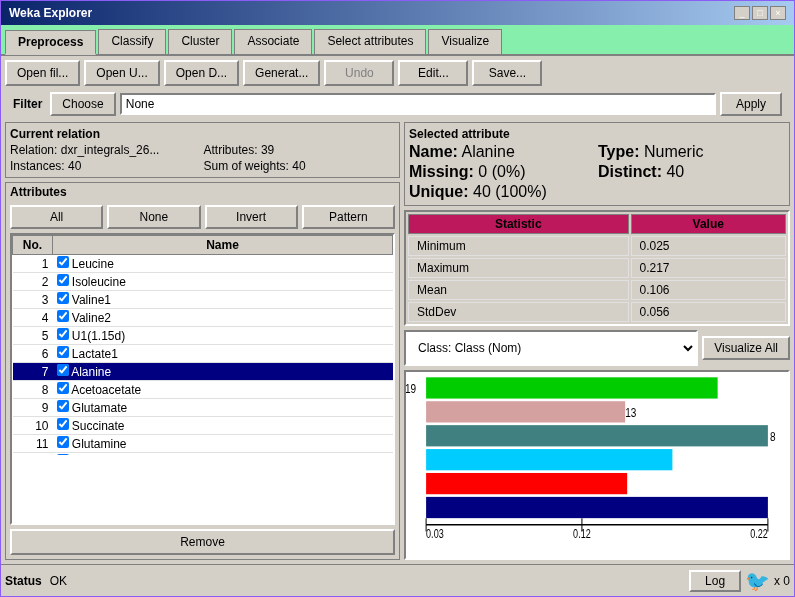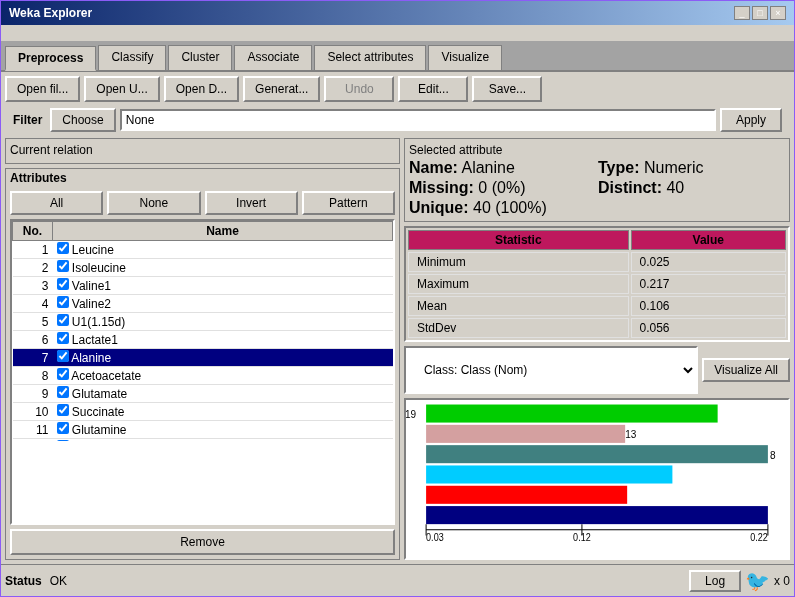--- a/index.html
+++ b/index.html
@@ -41,26 +41,25 @@
       height: 14px;
       background: #d4d0c8;
       border: 1px solid #808080;
       font-size: 9px;
       display: flex;
       align-items: center;
       justify-content: center;
       cursor: pointer;
     }
     .tab-bar {
-      background: #a3a3a3;
+      background: #86efac;
       display: flex;
       padding: 4px 4px 0 4px;
       border-bottom: 2px solid #808080;
       flex-shrink: 0;
-      margin-top: 16px;
     }
     .tab {
       padding: 4px 12px;
       border: 1px solid #808080;
       background: #d4d0c8;
       cursor: pointer;
       margin-right: 2px;
       border-bottom: none;
       font-size: 12px;
     }
@@ -139,21 +138,21 @@
       width: 395px;
       flex-shrink: 0;
     }
     .right-panel {
       flex: 1;
       display: flex;
       flex-direction: column;
       gap: 4px;
     }
     .section-title {
-      font-weight: normal;
+      font-weight: bold;
       margin-bottom: 2px;
     }
     .current-relation {
       border: 1px solid #808080;
       padding: 4px;
       background: #d4d0c8;
       margin-bottom: 4px;
     }
     .relation-grid {
       display: grid;
@@ -263,21 +262,21 @@
       padding: 2px 8px;
       border: 1px solid #e0e0e0;
     }
     .class-row {
       display: flex;
       align-items: center;
       gap: 4px;
     }
     .class-select {
       flex: 1;
-      padding: 14px;
+      padding: 8px;
       font-size: 12px;
       border: 2px solid;
       border-color: #808080 #ffffff #ffffff #808080;
       background: white;
     }
     .visualize-btn {
       padding: 3px 10px;
       background: #d4d0c8;
       border: 2px solid;
       border-color: #ffffff #808080 #808080 #ffffff;
@@ -356,20 +355,26 @@
     <div class="filter-text">None</div>
     <button class="filter-apply">Apply</button>
   </div>
 
   <div class="main-content">
 
     <div class="left-panel">
 
       <div class="current-relation">
         <div class="section-title">Current relation</div>
+        <div class="relation-grid">
+          <span><span>Relation:</span> <span>dxr_integrals_26...</span></span>
+          <span><span>Attributes:</span> <span>39</span></span>
+          <span><span>Instances:</span> <span>40</span></span>
+          <span><span>Sum of weights:</span> <span>40</span></span>
+        </div>
       </div>
 
       <div class="attributes-section">
         <div class="attributes-header">Attributes</div>
         <div class="attributes-buttons">
           <button class="attr-btn">All</button>
           <button class="attr-btn">None</button>
           <button class="attr-btn">Invert</button>
           <button class="attr-btn">Pattern</button>
         </div>

